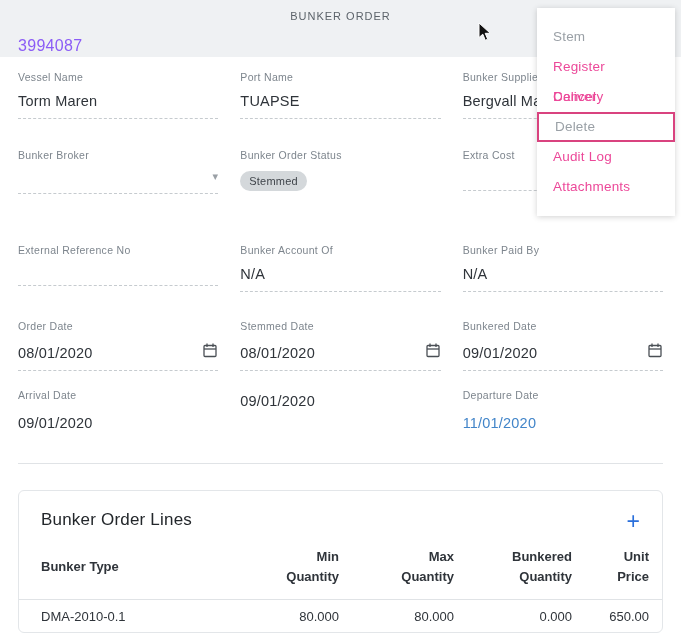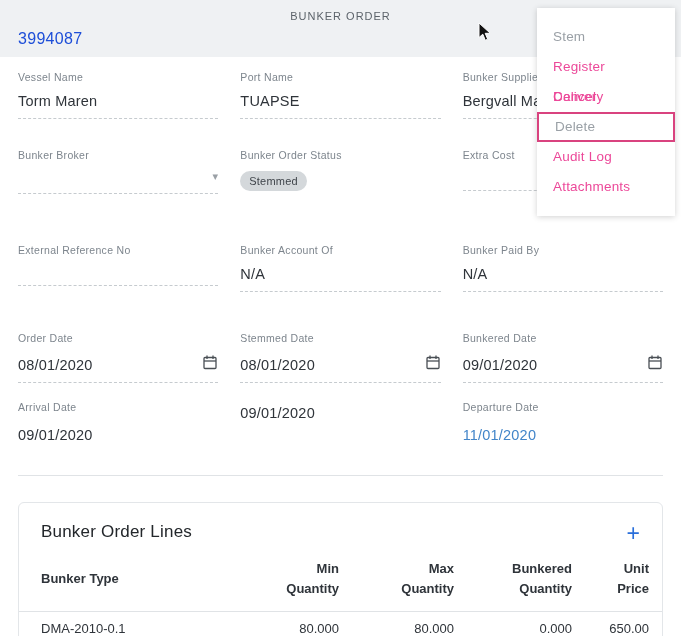--- a/index.html
+++ b/index.html
@@ -20,36 +20,36 @@
   }
   .page-header .hlabel {
     font-size: 11px;
     letter-spacing: 1px;
     color: #5c636a;
     font-weight: 500;
     text-align: center;
   }
   .page-header .hnumber {
     font-size: 16px;
-    color: #1d4ed8;
-    margin-top: 8px;
+    color: #8b5cf6;
+    margin-top: 15px;
     letter-spacing: 0.3px;
   }
 
   
   .form-row {
     display: grid;
     grid-template-columns: repeat(3, 1fr);
     column-gap: 22px;
     padding: 0 18px;
   }
   .row1 { margin-top: 14px; }
   .row2 { margin-top: 30px; }
   .row3 { margin-top: 50px; }
-  .row4 { margin-top: 40px; }
+  .row4 { margin-top: 28px; }
   .row5 { margin-top: 18px; }
 
   .field label {
     display: block;
     font-size: 10.5px;
     color: #7d858d;
     letter-spacing: 0.3px;
     margin-bottom: 10px;
   }
   .field .value {

